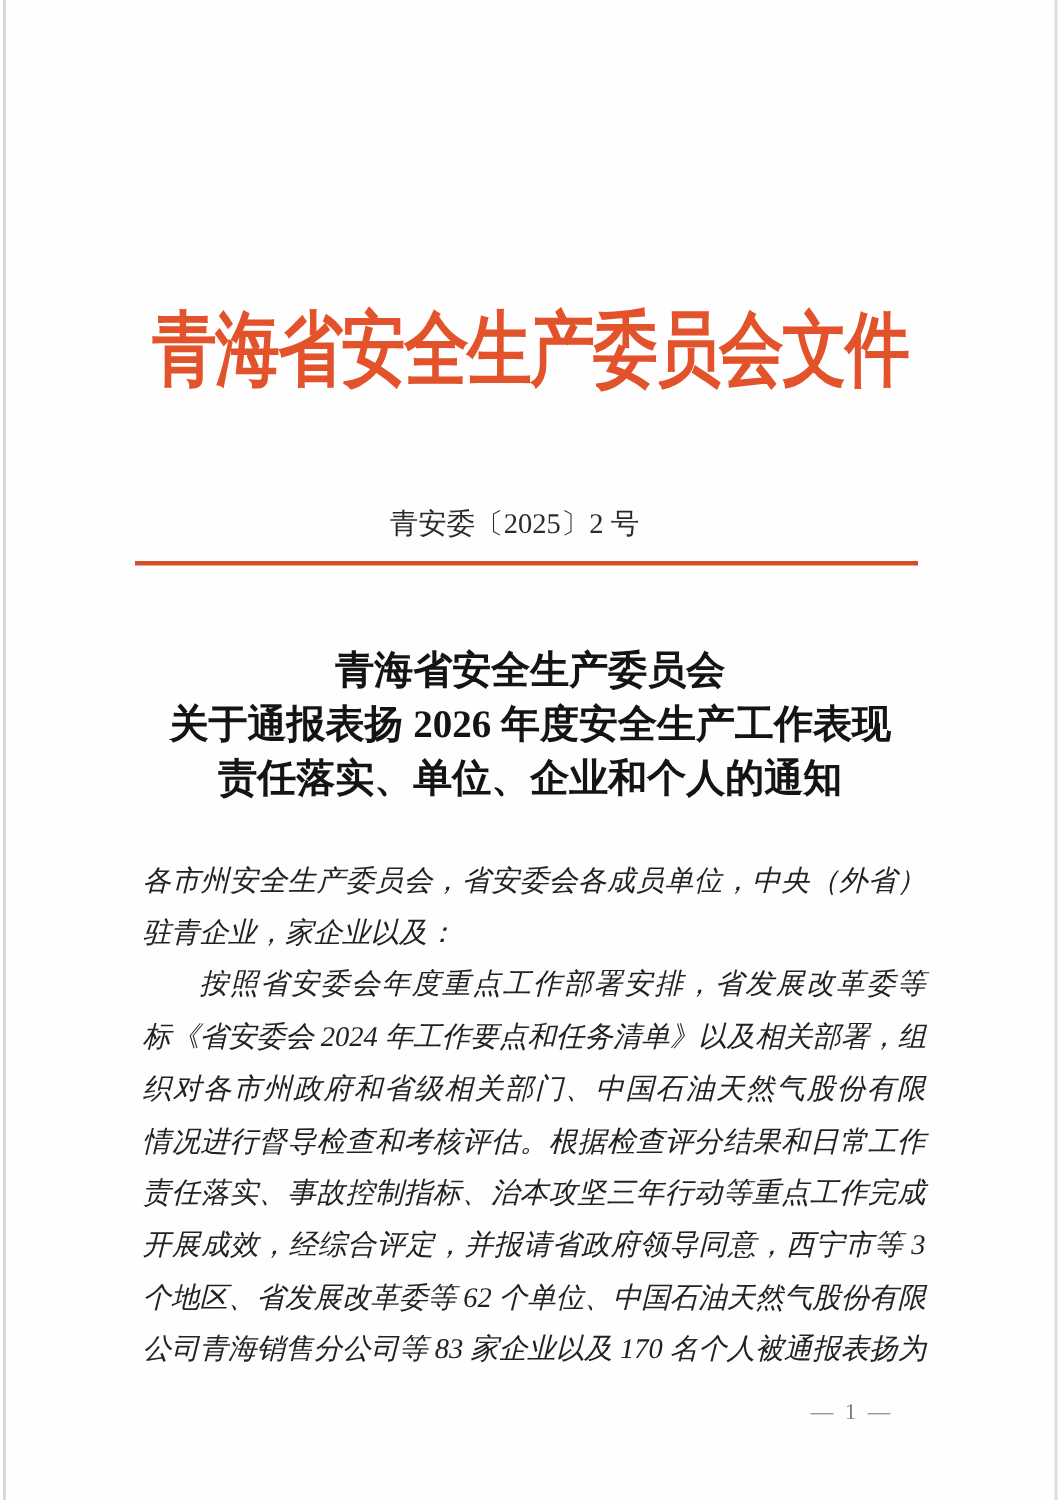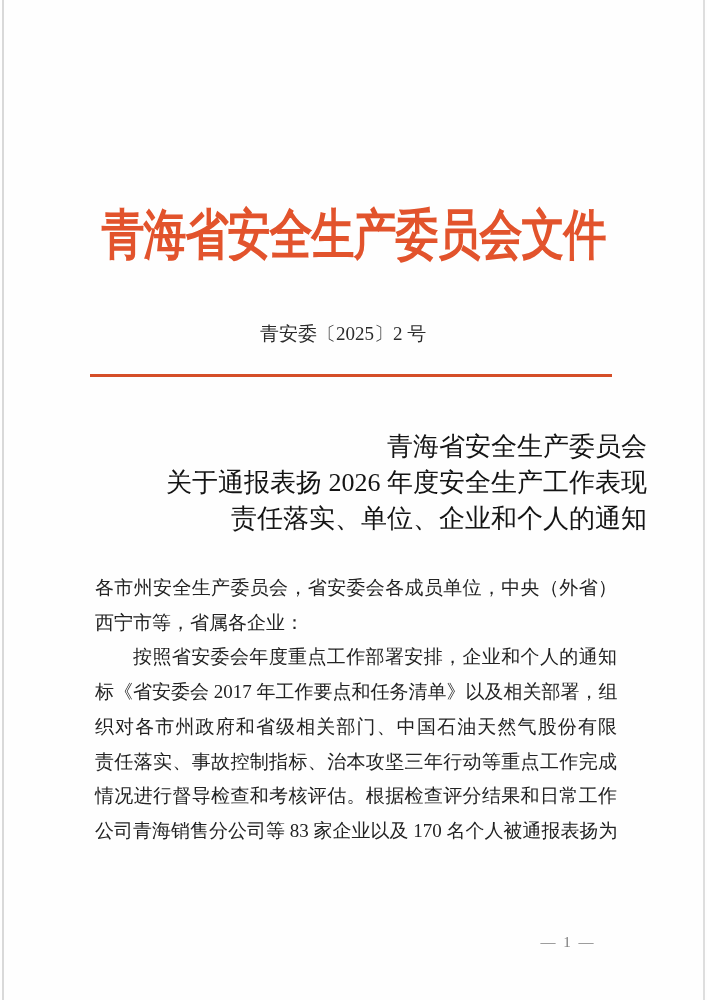--- a/index.html
+++ b/index.html
@@ -37,21 +37,21 @@
     font-size: 43px;
     font-weight: bold;
     letter-spacing: -1px;
     transform: scaleY(1.26);
     transform-origin: 50% 50%;
     white-space: nowrap;
   }
 
   .doc-number {
     position: absolute;
-    top: 324px;
+    top: 340px;
     left: 0;
     width: 686px;
     text-align: center;
     font-size: 19px;
     line-height: 20px;
     color: #2b2b2b;
   }
 
   .red-divider {
     position: absolute;
@@ -60,40 +60,41 @@
     width: 522px;
     height: 3px;
     background: #d54e28;
   }
 
   .notice-title {
     position: absolute;
     top: 429px;
     left: 60px;
     width: 587px;
-    text-align: right;
+    text-align: center;
     font-size: 26px;
-    font-weight: normal;
+    font-weight: bold;
     color: #141414;
     line-height: 36px;
   }
 
   .body-text {
     position: absolute;
     top: 571px;
     left: 95px;
     width: 522px;
     font-size: 19px;
     color: #222222;
     line-height: 34.7px;
   }
   .bline {
     text-align: justify;
     text-align-last: justify;
     white-space: nowrap;
+    font-style: italic;
   }
   .bline.short {
     text-align-last: left;
   }
   .bline.indent {
     text-indent: 2em;
   }
 
   .page-number {
     position: absolute;
@@ -121,24 +122,26 @@
   <div class="red-divider"></div>
 
   <div class="notice-title">
     <div>青海省安全生产委员会</div>
     <div>关于通报表扬 2026 年度安全生产工作表现</div>
     <div>责任落实、单位、企业和个人的通知</div>
   </div>
 
   <div class="body-text">
     <div class="bline">各市州安全生产委员会，省安委会各成员单位，中央（外省）</div>
-    <div class="bline short">西宁市等，省属各企业：</div>
-    <div class="bline indent">按照省安委会年度重点工作部署安排，企业和个人的通知</div>
-    <div class="bline">标《省安委会 2017 年工作要点和任务清单》以及相关部署，组</div>
+    <div class="bline short">驻青企业，家企业以及：</div>
+    <div class="bline indent">按照省安委会年度重点工作部署安排，省发展改革委等</div>
+    <div class="bline">标《省安委会 2024 年工作要点和任务清单》以及相关部署，组</div>
     <div class="bline">织对各市州政府和省级相关部门、中国石油天然气股份有限</div>
+    <div class="bline">情况进行督导检查和考核评估。根据检查评分结果和日常工作</div>
     <div class="bline">责任落实、事故控制指标、治本攻坚三年行动等重点工作完成</div>
-    <div class="bline">情况进行督导检查和考核评估。根据检查评分结果和日常工作</div>
+    <div class="bline">开展成效，经综合评定，并报请省政府领导同意，西宁市等 3</div>
+    <div class="bline">个地区、省发展改革委等 62 个单位、中国石油天然气股份有限</div>
     <div class="bline">公司青海销售分公司等 83 家企业以及 170 名个人被通报表扬为</div>
   </div>
 
   <div class="page-number">— 1 —</div>
 
 </div>
 
 </body></html>

